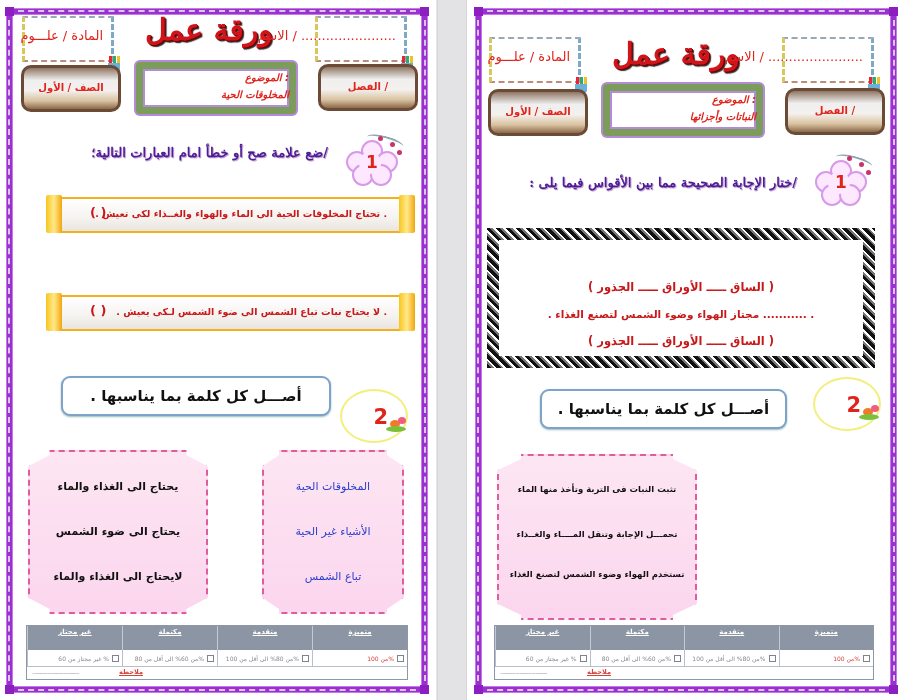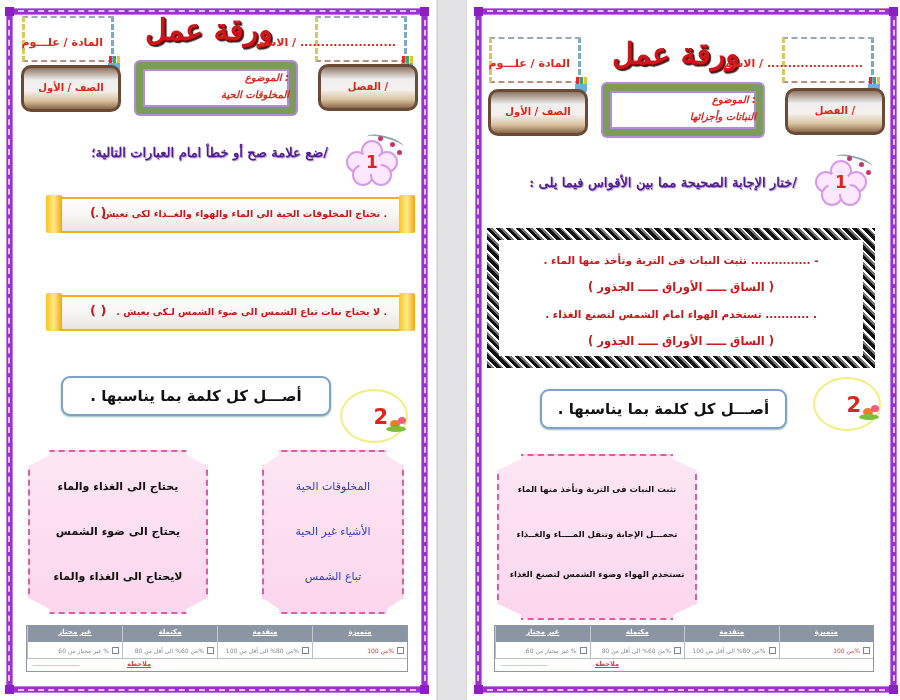--- a/index.html
+++ b/index.html
@@ -19,21 +19,21 @@
   .page.left .frame { left: 7px; top: 9px; width: 420px; height: 683px; }
   .page.right .frame { left: 9px; top: 9px; width: 420px; height: 683px; }
   .corner { position: absolute; width: 9px; height: 9px; background: #8b1fc0; }
   .corner.tl { left: -7px; top: -7px; } .corner.tr { right: -7px; top: -7px; }
   .corner.bl { left: -7px; bottom: -7px; } .corner.br { right: -7px; bottom: -7px; }
 
   
   .infobox { position: absolute; width: 92px; height: 46px; background: #fff;
     border-top: 2px dashed #9aa7b5; border-bottom: 2px dashed #b98e7c;
     border-left: 3px dashed #d8c85c; border-right: 3px dashed #7ea9c4; }
-  .infobox .txt { position: absolute; right: 8px; top: 18px; font-size: 11px; font-weight: bold; color: #e0231b; white-space: nowrap; }
+  .infobox .txt { position: absolute; right: 8px; top: 10px; font-size: 13px; font-weight: normal; color: #e0231b; white-space: nowrap; }
   .pencils { position: absolute; right: -12px; bottom: -12px; width: 18px; height: 16px; }
   .pencils .cup { position: absolute; bottom: 0; left: 3px; width: 12px; height: 9px; background: #6ab0d8; border-radius: 0 0 3px 3px; }
   .pencils .p { position: absolute; bottom: 7px; width: 3px; height: 9px; }
 
   .title { position: absolute; font-family: "DejaVu Serif", serif; font-weight: bold; font-size: 30px; color: #d0141a;
     text-shadow: 1px 1px 0 #6a0000, 2px 2px 1px #333; letter-spacing: 1px; }
 
   .topicbox { position: absolute; width: 160px; height: 52px; background: #fff; border: 7px solid #7c9c5b;
     box-shadow: 0 0 0 2px #b38bd6, inset 0 0 0 2px #b38bd6; border-radius: 4px; }
   .topicbox .l1, .topicbox .l2 { position: absolute; left: 0; right: 0; text-align: right; color: #e0231b; font-weight: bold; font-size: 10px; font-style: italic; }
@@ -78,29 +78,29 @@
   .card { position: absolute; background: linear-gradient(180deg, #fde6f3 0%, #fbd6ee 100%);
     border: 2px dashed #e05c9c; clip-path: polygon(12% 0, 88% 0, 88% 3%, 100% 10%, 100% 90%, 88% 97%, 88% 100%, 12% 100%, 12% 97%, 0 90%, 0 10%, 12% 3%); }
   .card .item { position: absolute; left: 0; right: 0; text-align: center; font-weight: bold; white-space: nowrap; direction: rtl; }
   .card.black .item { color: #111; font-size: 11px; }
   .card.blue .item { color: #2a3fd0; font-size: 11px; font-weight: normal; }
   .card.blue.bold .item { font-weight: bold; }
   .card.small .item { font-size: 8.5px; }
 
   
   .evtable { position: absolute; border: 1px solid #8f97a6; background: #fff; }
-  .evtable .head { display: flex; height: 16px; background: #8c95a4; }
+  .evtable .head { display: flex; height: 24px; background: #8c95a4; }
   .evtable .head div { flex: 1; text-align: center; color: #fff; font-size: 7px; font-weight: bold; line-height: 12px; text-decoration: underline; border-left: 1px solid #c5cad2; }
   .evtable .row { display: flex; height: 17px; border-bottom: 1px solid #b9bfc9; }
   .evtable .row div { flex: 1; font-size: 6px; color: #888; border-left: 1px solid #b9bfc9; display: flex; align-items: center; justify-content: flex-end; gap: 3px; padding-right: 3px; direction: ltr; }
   .evtable .row div .lbl { color: #d4443a; }
   .evtable .row div .cb { width: 7px; height: 7px; border: 1.5px solid #7d8592; background: #fff; }
   .evtable .foot { height: 12px; font-size: 6.5px; position: relative; }
   .evtable .foot .dots { position: absolute; left: 5px; top: 1px; color: #999; letter-spacing: -1px; }
-  .evtable .foot .lbl { position: absolute; left: 92px; top: 1px; color: #d4443a; font-weight: bold; text-decoration: underline; margin-left: 8px; }
+  .evtable .foot .lbl { position: absolute; left: 92px; top: 1px; color: #d4443a; font-weight: bold; text-decoration: underline; }
 </style>
 </head>
 <body>
 
 <div class="viewer">
   <div class="gutter"></div>
 
   <div class="page left">
     <div class="frame">
       <span class="corner tl"></span>
@@ -271,23 +271,22 @@
       <span class="petal" style="left:15px;top:10px;border-color:transparent;background:#fde8ff;"></span>
       <span class="vine"></span>
       <span class="bud" style="left:34px;top:-6px;"></span>
         <span class="bud" style="left:46px;top:0;"></span>
         <span class="bud" style="left:53px;top:8px;"></span>
       <span class="num">1</span>
     </div>
     <div class="q-title" style="left:40px;top:175px;direction:rtl;width:290px;text-align:right;">/ختار الإجابة الصحيحة مما بين الأقواس فيما يلى :</div>
 
     <div class="wavy" style="left:20px;top:228px;width:388px;height:140px;">
-      <span class="line" style="top:14px;">- ............... تثبت النبات فى التربة وتأخذ منها الماء .</span>
       <span class="line" style="top:40px;font-size:11.5px;">( الساق ـــــ الأوراق ـــــ الجذور )</span>
-      <span class="line" style="top:68px;">. ........... تستخدم الهواء امام الشمس لتصنع الغذاء .</span>
+      <span class="line" style="top:68px;">. ........... مجتاز الهواء وضوء الشمس لتصنع الغذاء .</span>
       <span class="line" style="top:94px;font-size:11.5px;">( الساق ـــــ الأوراق ـــــ الجذور )</span>
     </div>
 
     <div class="pill" style="left:73px;top:389px;width:247px;">
       <span class="txt">أصـــل كل كلمة بما يناسبها .</span>
     </div>
     <div class="ring" style="left:346px;top:377px;">
       <span class="num">2</span>
       <div class="flowers">
         <span style="left:4px;top:3px;width:10px;height:8px;background:#f07a2a;"></span>

